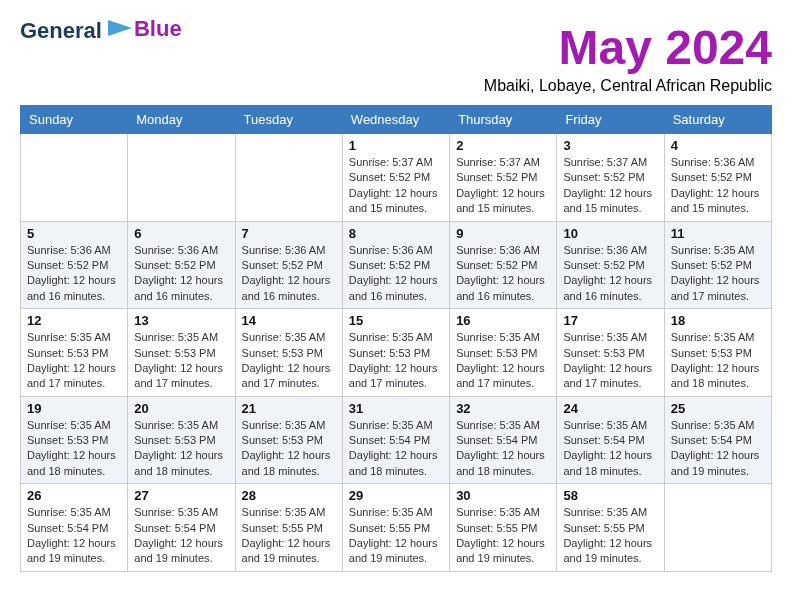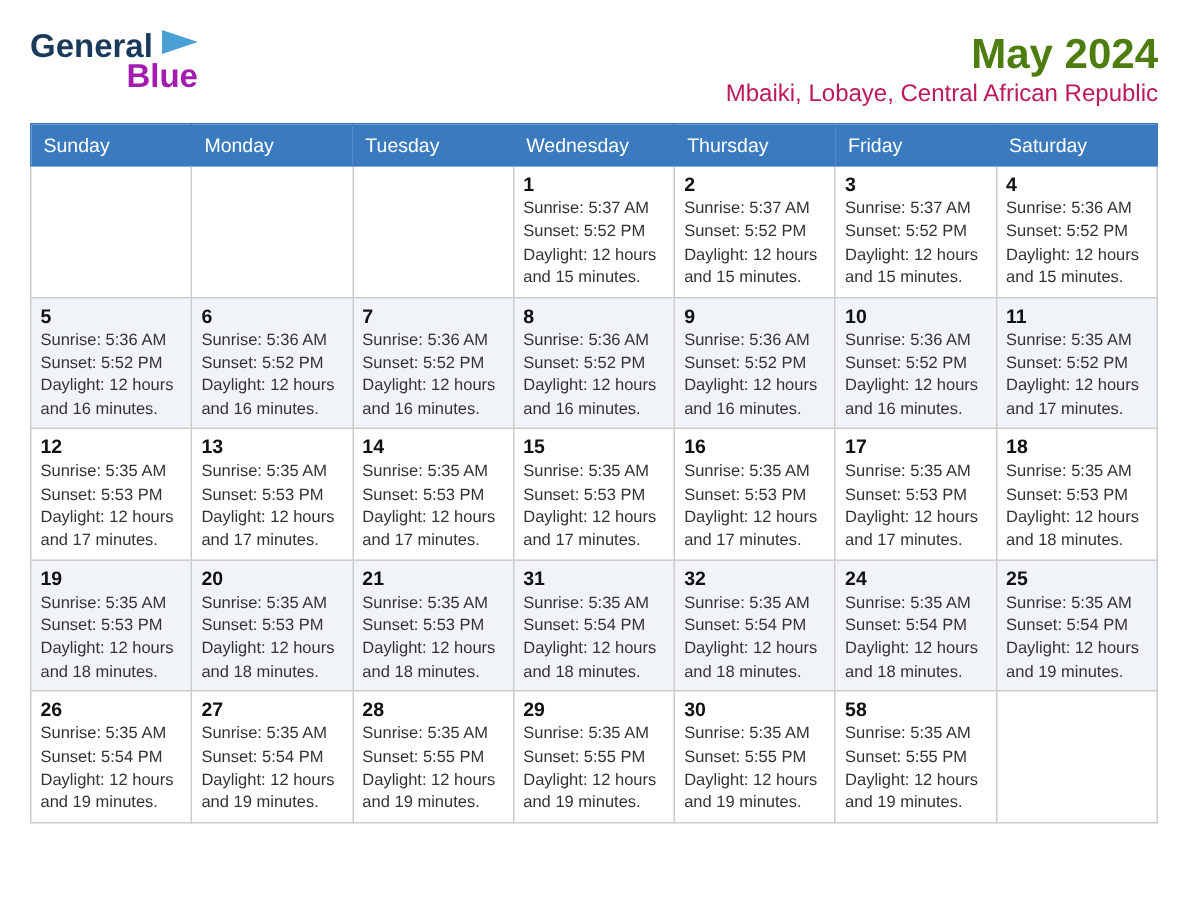--- a/index.html
+++ b/index.html
@@ -11,34 +11,34 @@
       padding: 20px;
     }
     .header-area {
       display: flex;
       justify-content: space-between;
       align-items: flex-start;
       margin-bottom: 10px;
     }
     .logo {
       display: flex;
-      flex-direction: column;
+      flex-direction: row;
       align-items: flex-end;
     }
     .title-area {
       text-align: right;
     }
     .month-title {
-      font-size: 28px;
+      font-size: 48px;
       font-weight: bold;
-      color: #4d7c0f;
+      color: #a21caf;
     }
     .location-title {
       font-size: 16px;
-      color: #be185d;
+      color: #000000;
       margin-top: 2px;
     }
     .calendar {
       width: 100%;
       border-collapse: collapse;
       font-size: 11px;
       padding-left: 48px;
     }
     .calendar th {
       background: #3a7abf;

